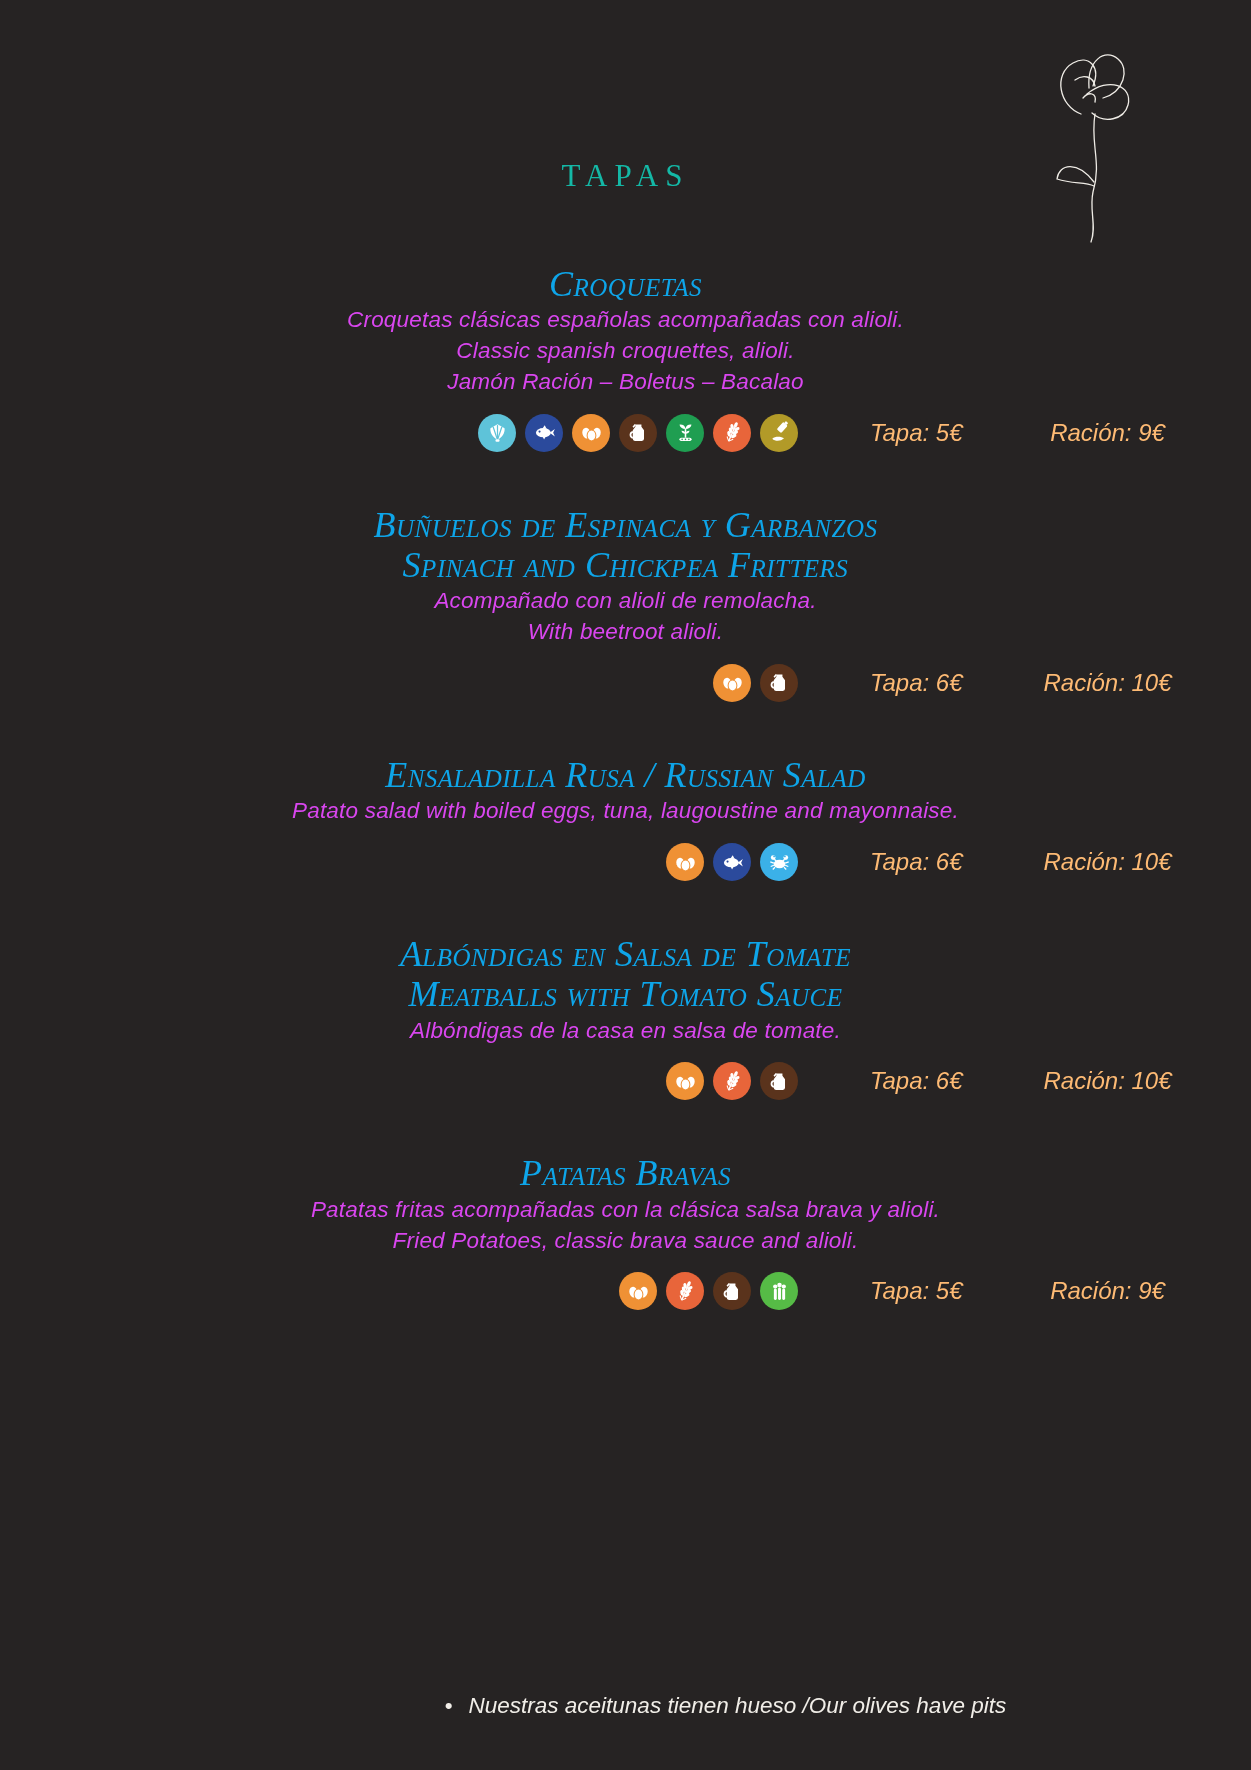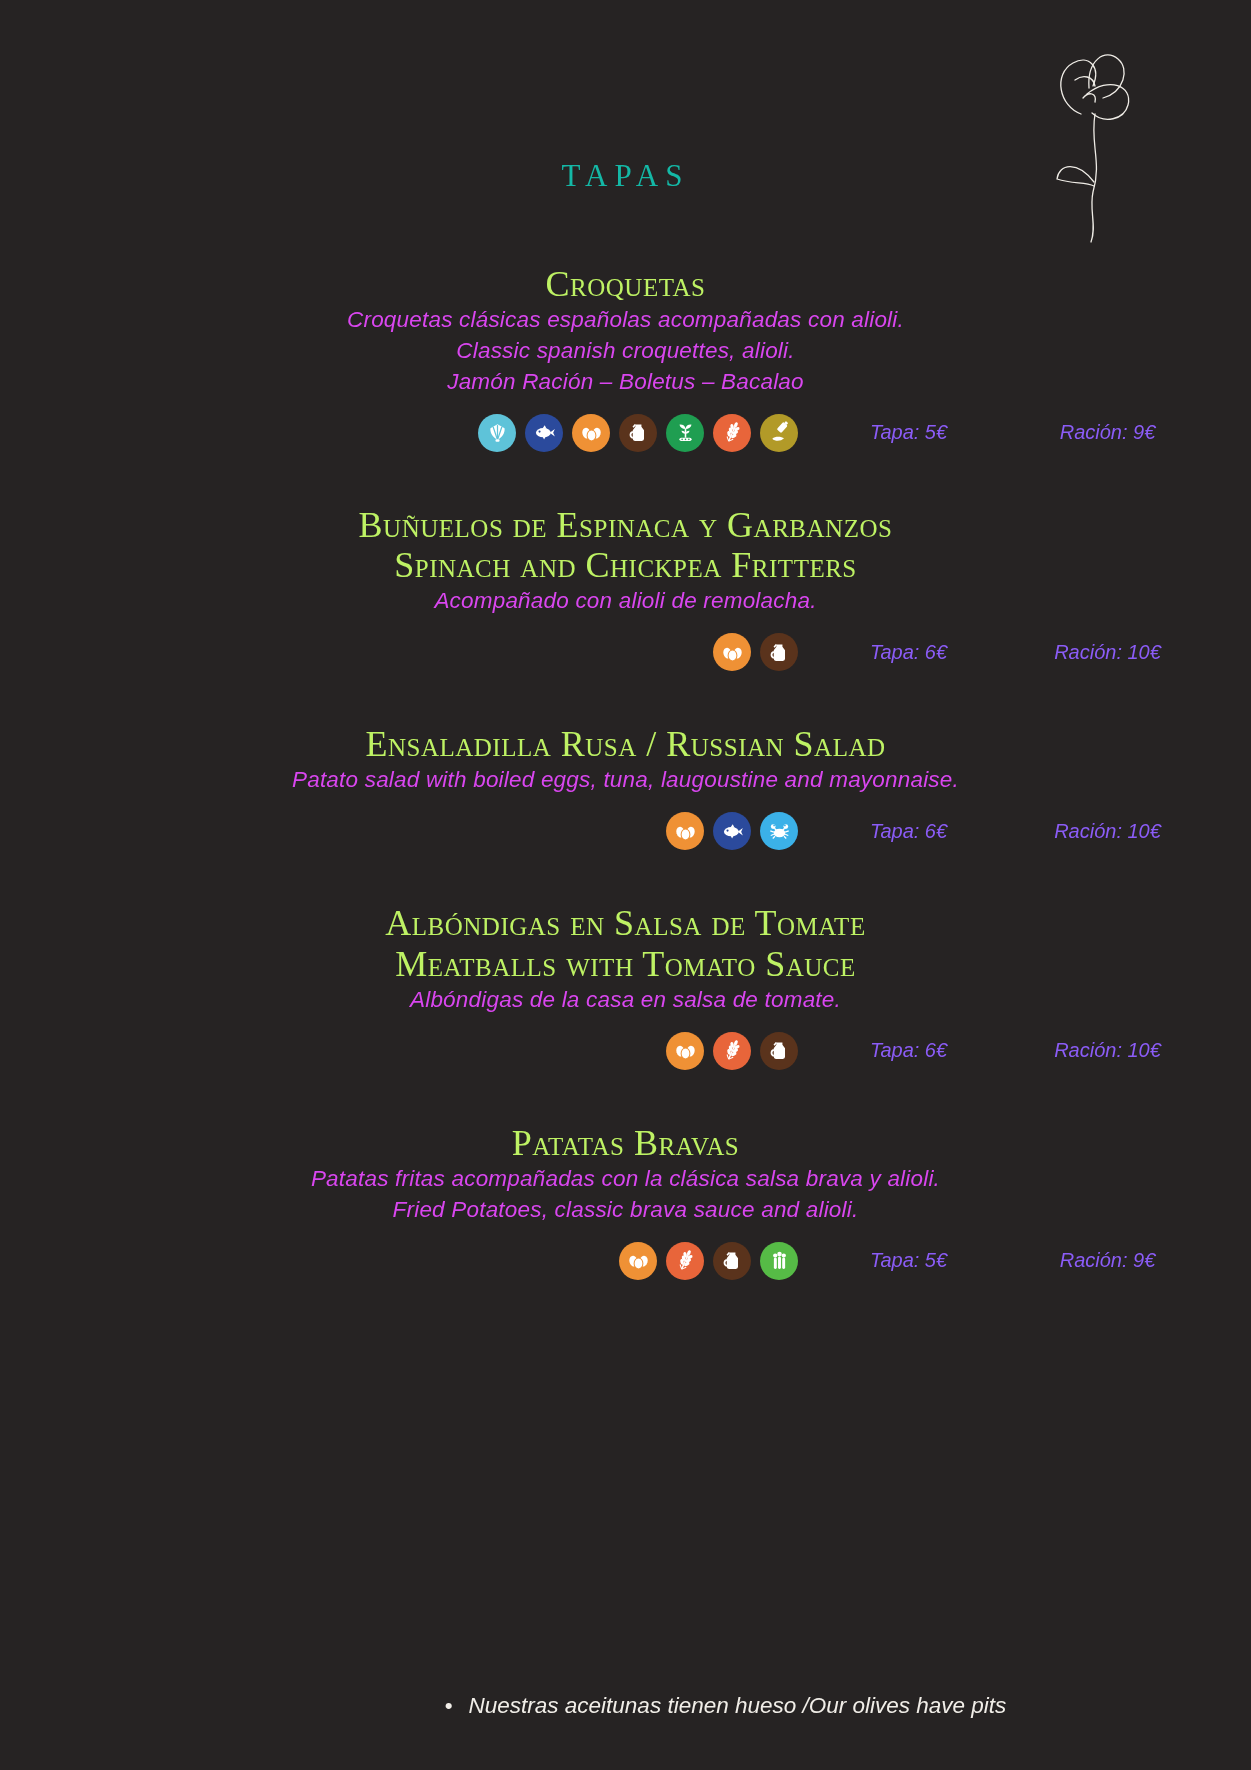--- a/index.html
+++ b/index.html
@@ -26,39 +26,39 @@
   .menu-list{
     margin-top:70px;
     display:flex;flex-direction:column;gap:50px;
   }
   .dish{text-align:center;}
   .dish-name{
     margin:0;
     font-family:"Liberation Serif","DejaVu Serif",serif;
     font-variant:small-caps;
     font-weight:500;font-size:36px;line-height:1.12;
-    letter-spacing:.5px;color:#bef264;
+    letter-spacing:.5px;color:#0ea5e9;font-style:italic;
   }
   .dish-desc{
     margin:2px 16px;
     font-style:italic;font-size:22.5px;line-height:1.28;
     letter-spacing:.2px;color:#d946ef;
   }
   .dish-footer{
     display:flex;align-items:center;justify-content:flex-end;
     padding-right:56px;margin-top:14px;height:44px;
   }
   .allergen-icons{display:flex;gap:9px;margin-right:72px;}
   .allergen{
     width:38px;height:38px;border-radius:50%;
     display:inline-flex;align-items:center;justify-content:center;
     flex:0 0 auto;
   }
   .allergen svg{width:27px;height:27px;display:block;}
-  .price{font-style:italic;font-size:20px;color:#8b5cf6;white-space:nowrap;}
+  .price{font-style:italic;font-size:24px;color:#fdba74;white-space:nowrap;}
   .price.tapa{width:150px;text-align:left;}
   .price.racion{width:175px;text-align:center;}
   .bottom-note{
     position:absolute;top:1693px;left:0;right:0;
     text-align:center;transform:translateX(100px);
     font-style:italic;font-size:22.5px;color:#f1eee8;
   }
   .bottom-note .bullet{margin-right:16px;font-style:normal;}
 </style>
 </head>
@@ -171,20 +171,21 @@
     </div>
   </section>
 
   <section class="dish">
     <div class="dish-names">
           <h2 class="dish-name">Buñuelos de Espinaca y Garbanzos</h2>
           <h2 class="dish-name">Spinach and Chickpea Fritters</h2>
         </div>
     <div class="dish-descs">
           <p class="dish-desc">Acompañado con alioli de remolacha.</p>
+          <p class="dish-desc">With beetroot alioli.</p>
         </div>
     <div class="dish-footer">
       <div class="allergen-icons">
             <span class="allergen" style="background: rgb(239, 145, 53);">
               <svg viewBox="0 0 24 24">
     <ellipse cx="7.6" cy="12.6" rx="3.7" ry="4.8" transform="rotate(-16 7.6 12.6)" fill="#fff"></ellipse>
     <ellipse cx="16.4" cy="12.6" rx="3.7" ry="4.8" transform="rotate(16 16.4 12.6)" fill="#fff"></ellipse>
     <ellipse cx="12" cy="14.6" rx="3.9" ry="4.9" fill="#fff" stroke="#ef9135" stroke-width="0.9"></ellipse>
   </svg>
             </span>

